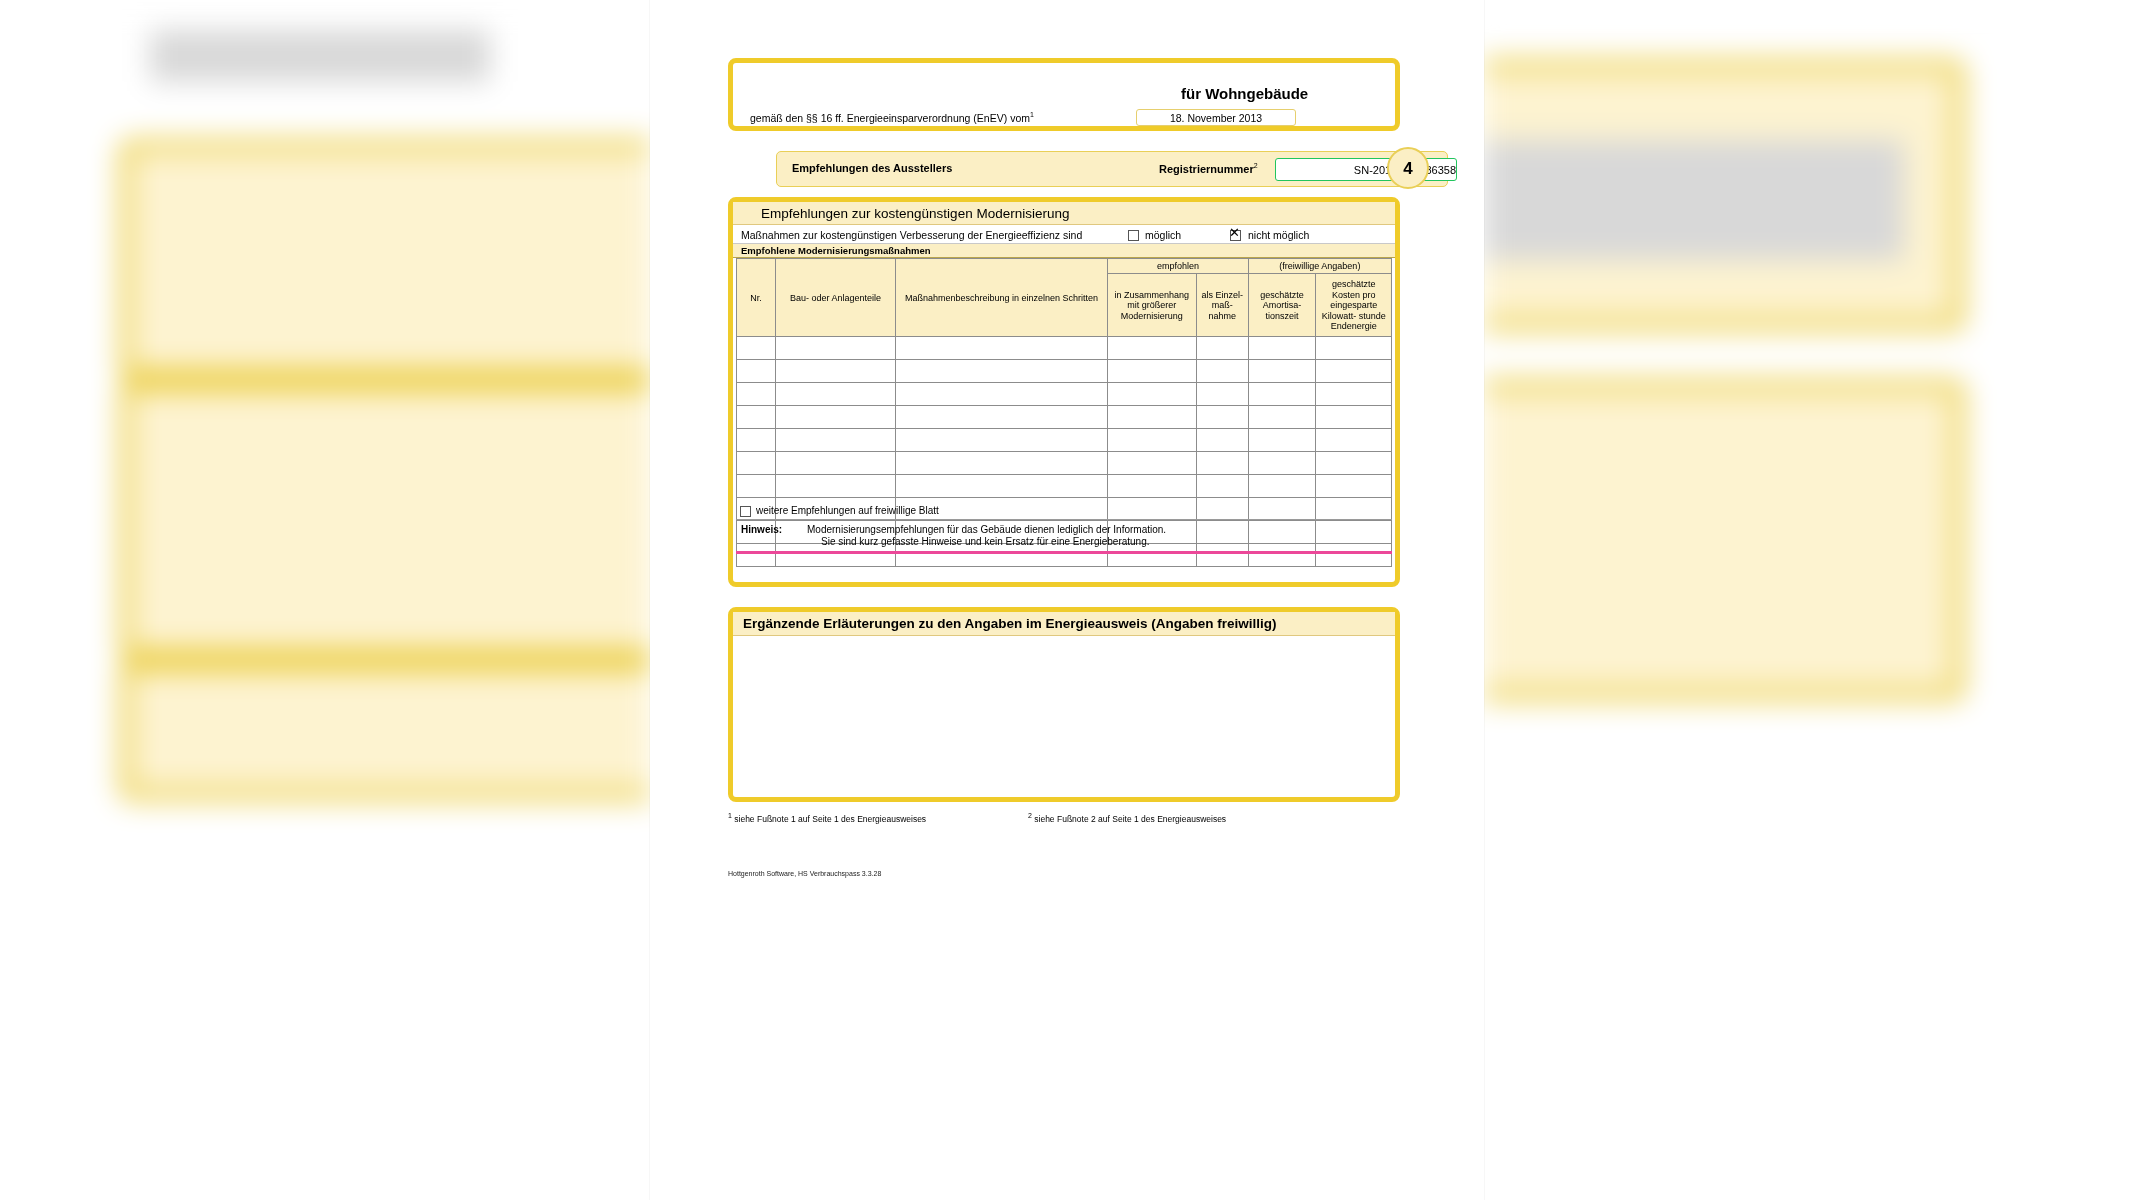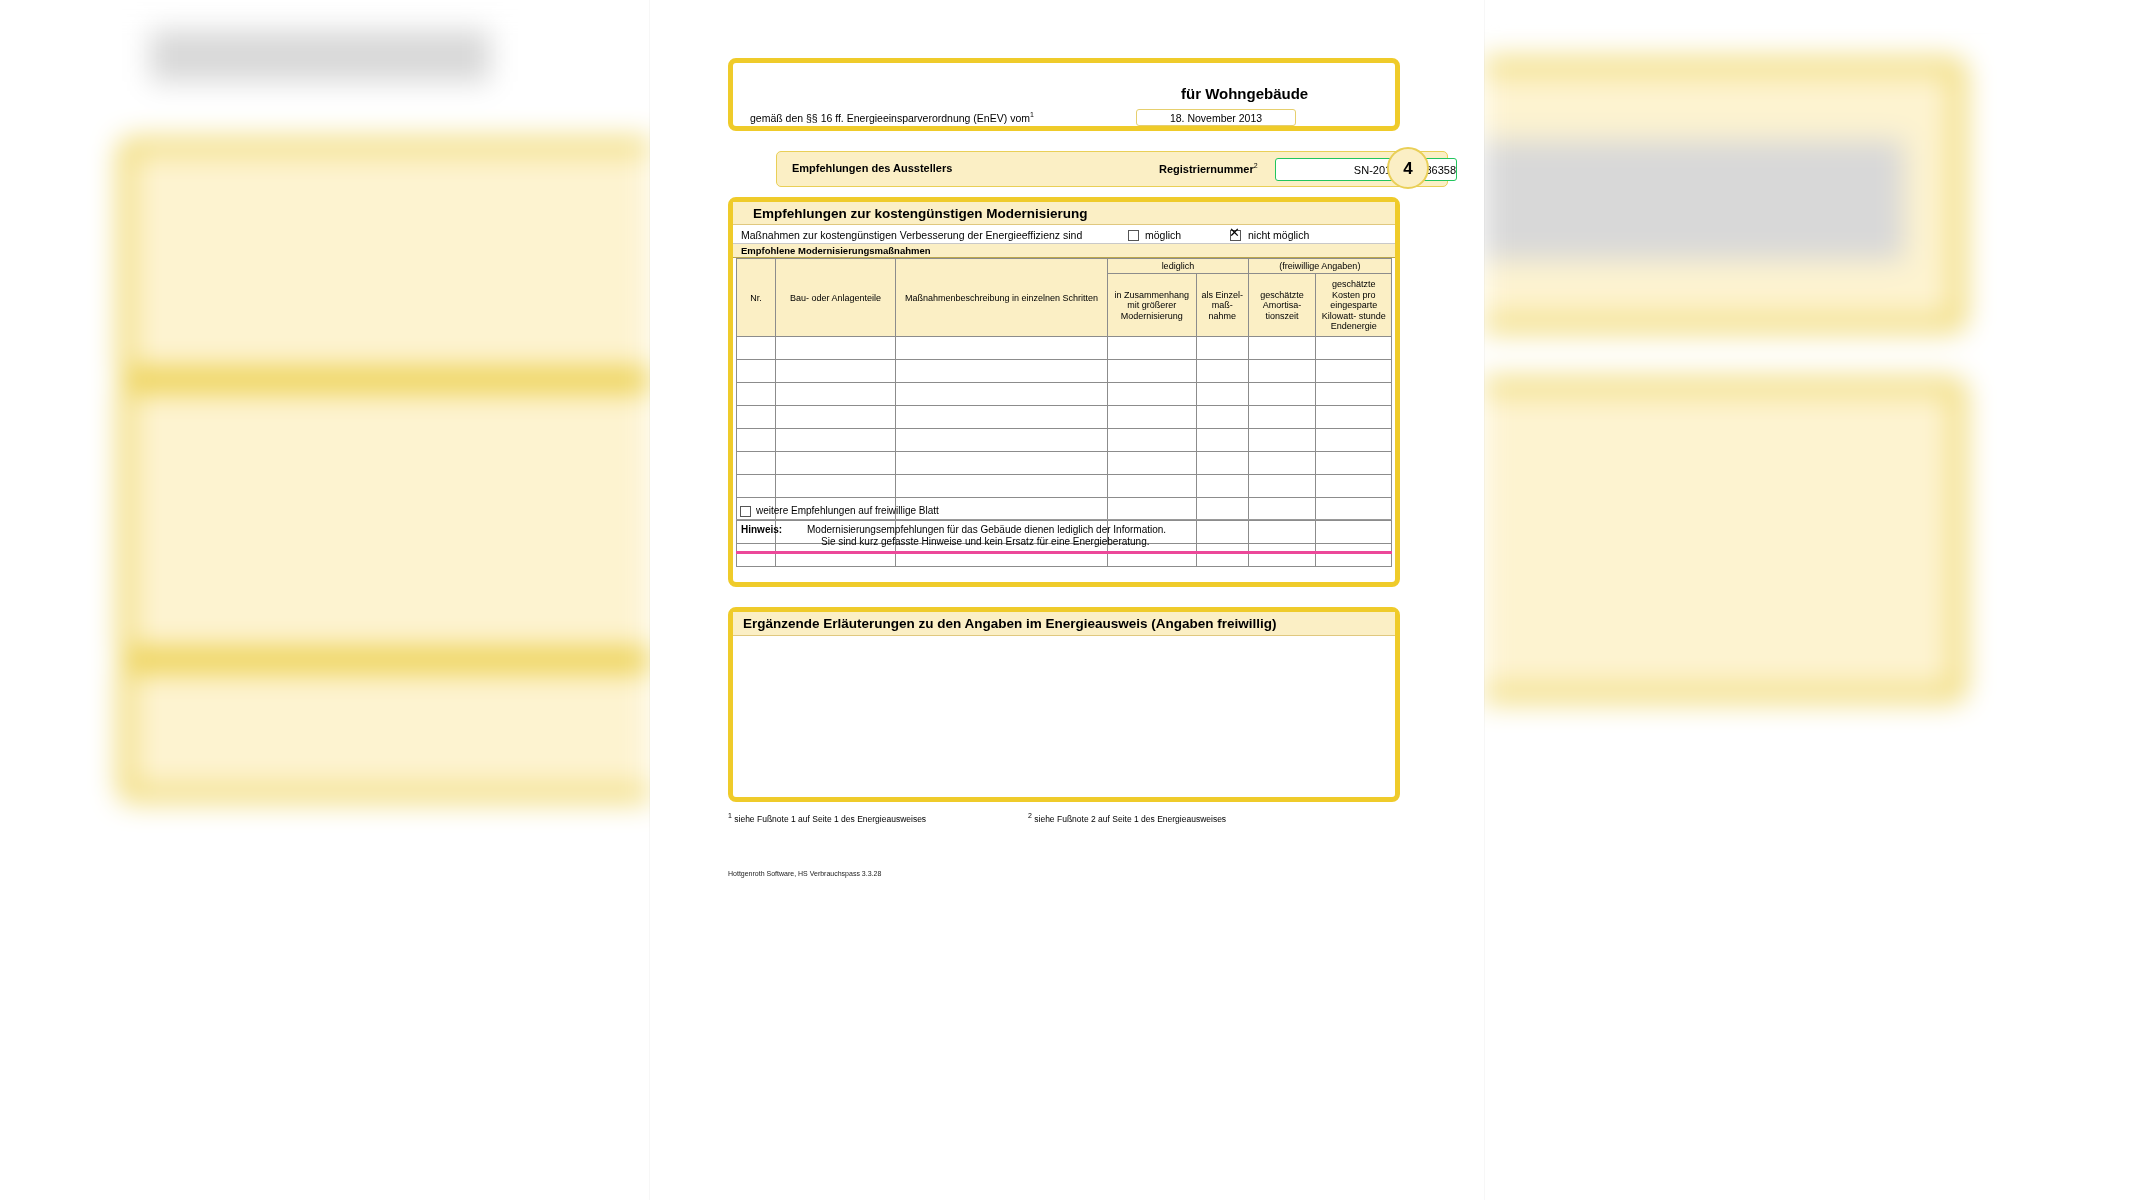--- a/index.html
+++ b/index.html
@@ -183,23 +183,23 @@
     background: #ffffff;
     box-sizing: border-box;
   }
   .sec1-head {
     position: absolute;
     left: 0; top: 0;
     width: 100%;
     height: 23px;
     background: #fbefc5;
     font-size: 13.5px;
-    font-weight: bold;
+    font-weight: normal;
     line-height: 23px;
-    padding-left: 20px;
+    padding-left: 28px;
     box-sizing: border-box;
     border-bottom: 1px solid #e0c87f;
   }
   .row-possible {
     position: absolute;
     left: 0; top: 23px;
     width: 100%;
     height: 19px;
     border-bottom: 1px solid #c9c9c9;
     box-sizing: border-box;
@@ -425,21 +425,21 @@
             <col class="col-zus">
             <col class="col-einzel">
             <col class="col-amort">
             <col class="col-kosten">
       </colgroup>
       <thead>
         <tr>
           <th rowspan="2">Nr.</th>
           <th rowspan="2">Bau- oder Anlagenteile</th>
           <th rowspan="2">Maßnahmenbeschreibung in einzelnen Schritten</th>
-          <th colspan="2">lediglich</th>
+          <th colspan="2">empfohlen</th>
           <th colspan="2">(freiwillige Angaben)</th>
         </tr>
         <tr>
           <th style="height:58px;">in Zusammenhang mit größerer Modernisierung</th>
           <th>als Einzel- maß- nahme</th>
           <th>geschätzte Amortisa- tionszeit</th>
           <th>geschätzte Kosten pro eingesparte Kilowatt- stunde Endenergie</th>
         </tr>
       </thead>
       <tbody>

